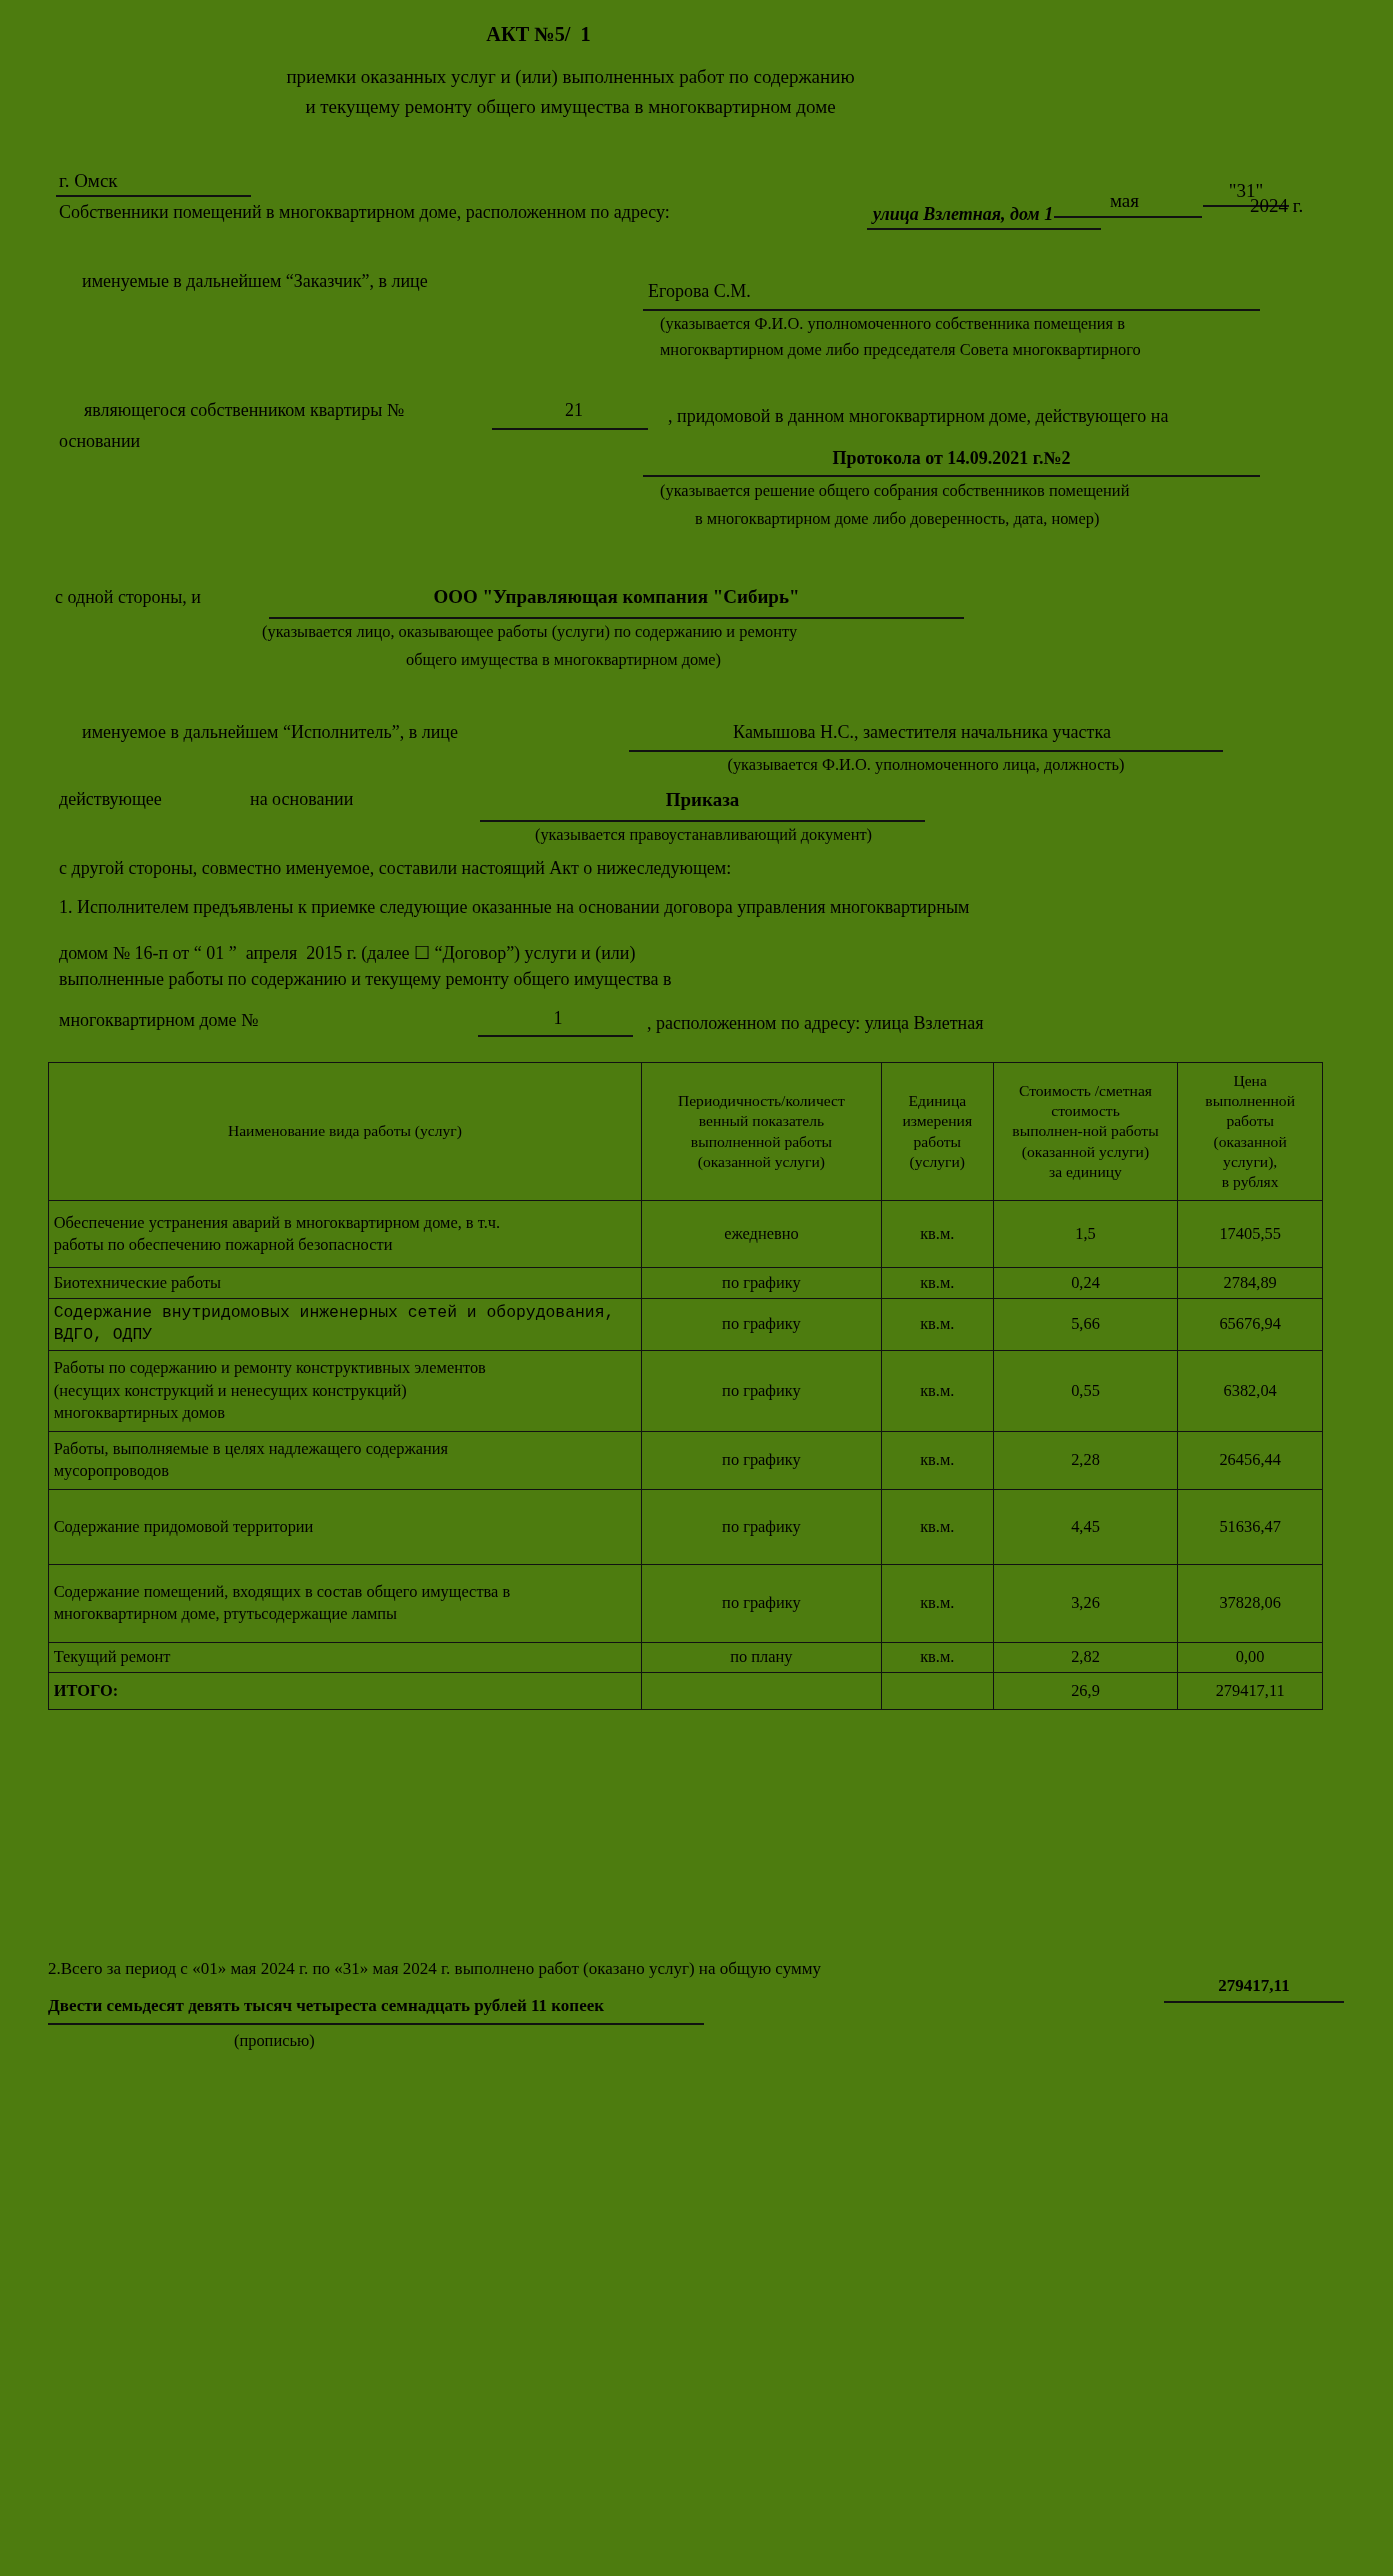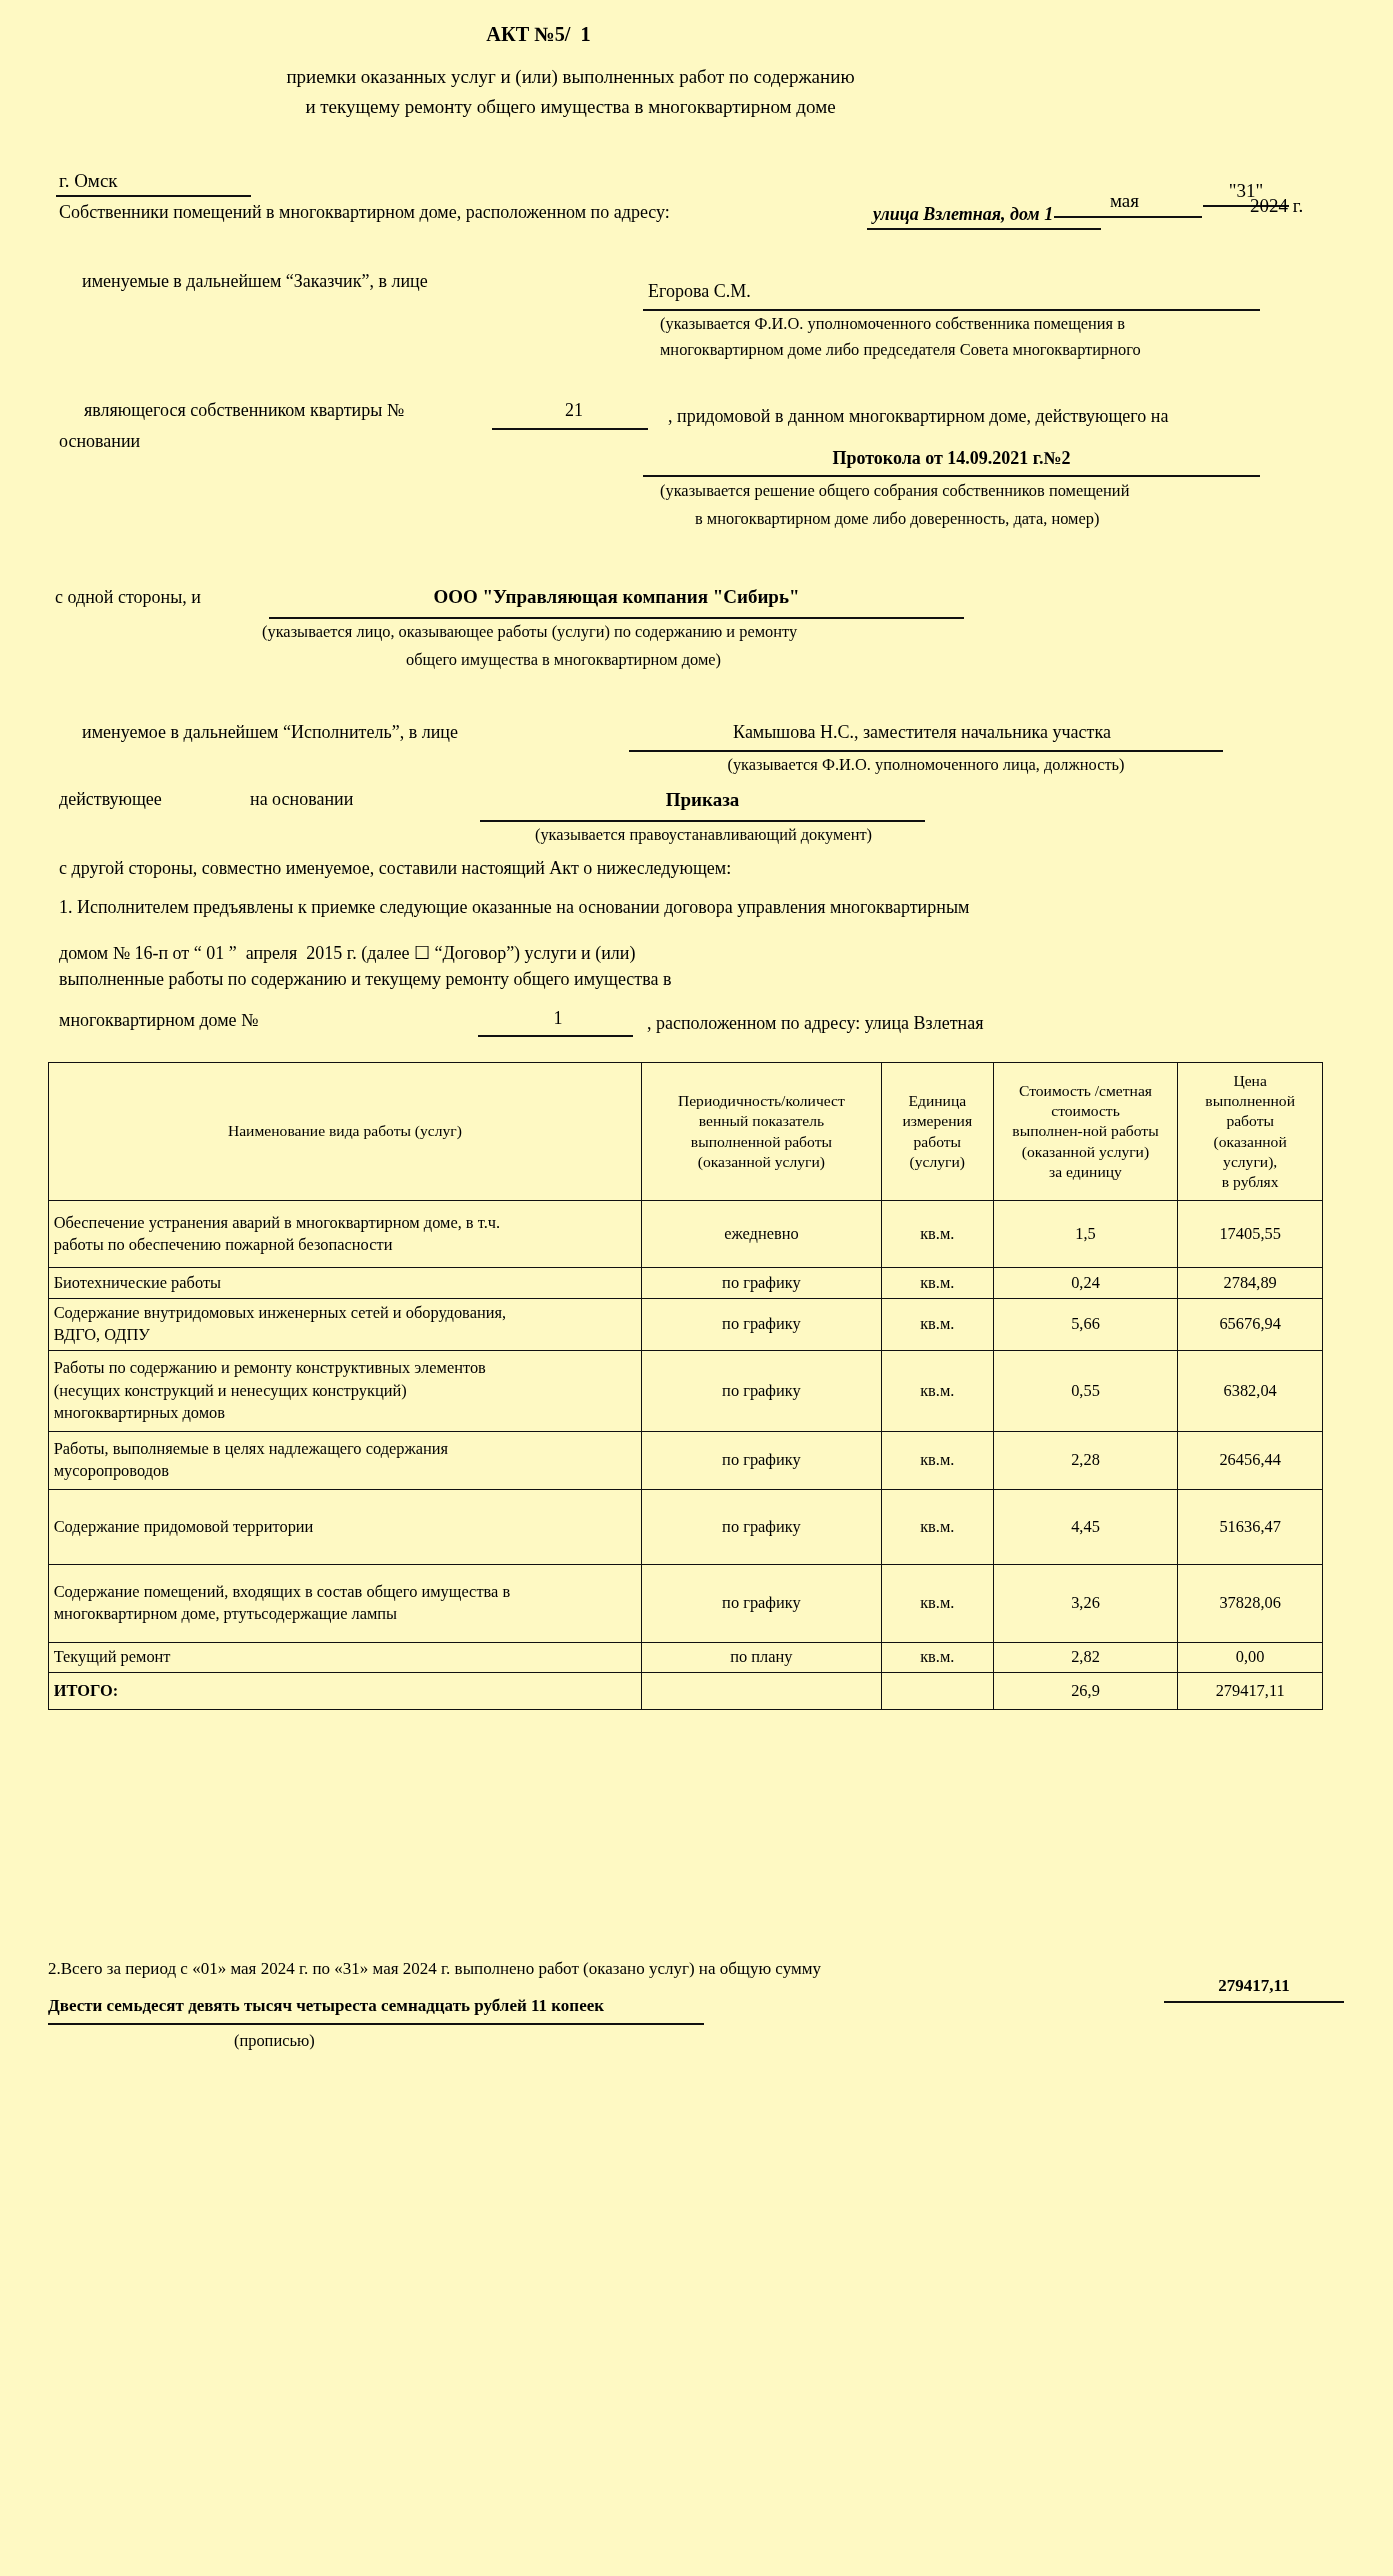--- a/index.html
+++ b/index.html
@@ -10,21 +10,21 @@
   }
   body {
     font-family: "Liberation Serif", "DejaVu Serif", serif;
     color: #000000;
   }
   .page {
     position: relative;
     width: 1393px;
     height: 2576px;
     margin: 0 auto;
-    background: #fef9c3;
+    background: #4d7c0f;
     overflow: hidden;
   }
   
   .t {
     position: absolute;
     white-space: pre;
     line-height: 1.15;
     font-size: 18px;
   }
   .center { text-align: center; }
@@ -190,21 +190,21 @@
         <td class="cell-c">17405,55</td>
       </tr>
       <tr style="height:31px;">
         <td class="cell-name" style="white-space:pre-line;">Биотехнические работы</td>
         <td class="cell-c">по графику</td>
         <td class="cell-c">кв.м.</td>
         <td class="cell-c">0,24</td>
         <td class="cell-c">2784,89</td>
       </tr>
       <tr style="height:48px;">
-        <td class="cell-name" style="white-space:pre-line;">Содержание внутридомовых инженерных сетей и оборудования,
+        <td class="cell-name" style="white-space:pre-line;font-family:Liberation Mono, monospace;">Содержание внутридомовых инженерных сетей и оборудования,
 ВДГО, ОДПУ</td>
         <td class="cell-c">по графику</td>
         <td class="cell-c">кв.м.</td>
         <td class="cell-c">5,66</td>
         <td class="cell-c">65676,94</td>
       </tr>
       <tr style="height:81px;">
         <td class="cell-name" style="white-space:pre-line;">Работы по содержанию и ремонту конструктивных элементов
 (несущих конструкций и ненесущих  конструкций)
 многоквартирных домов</td>

